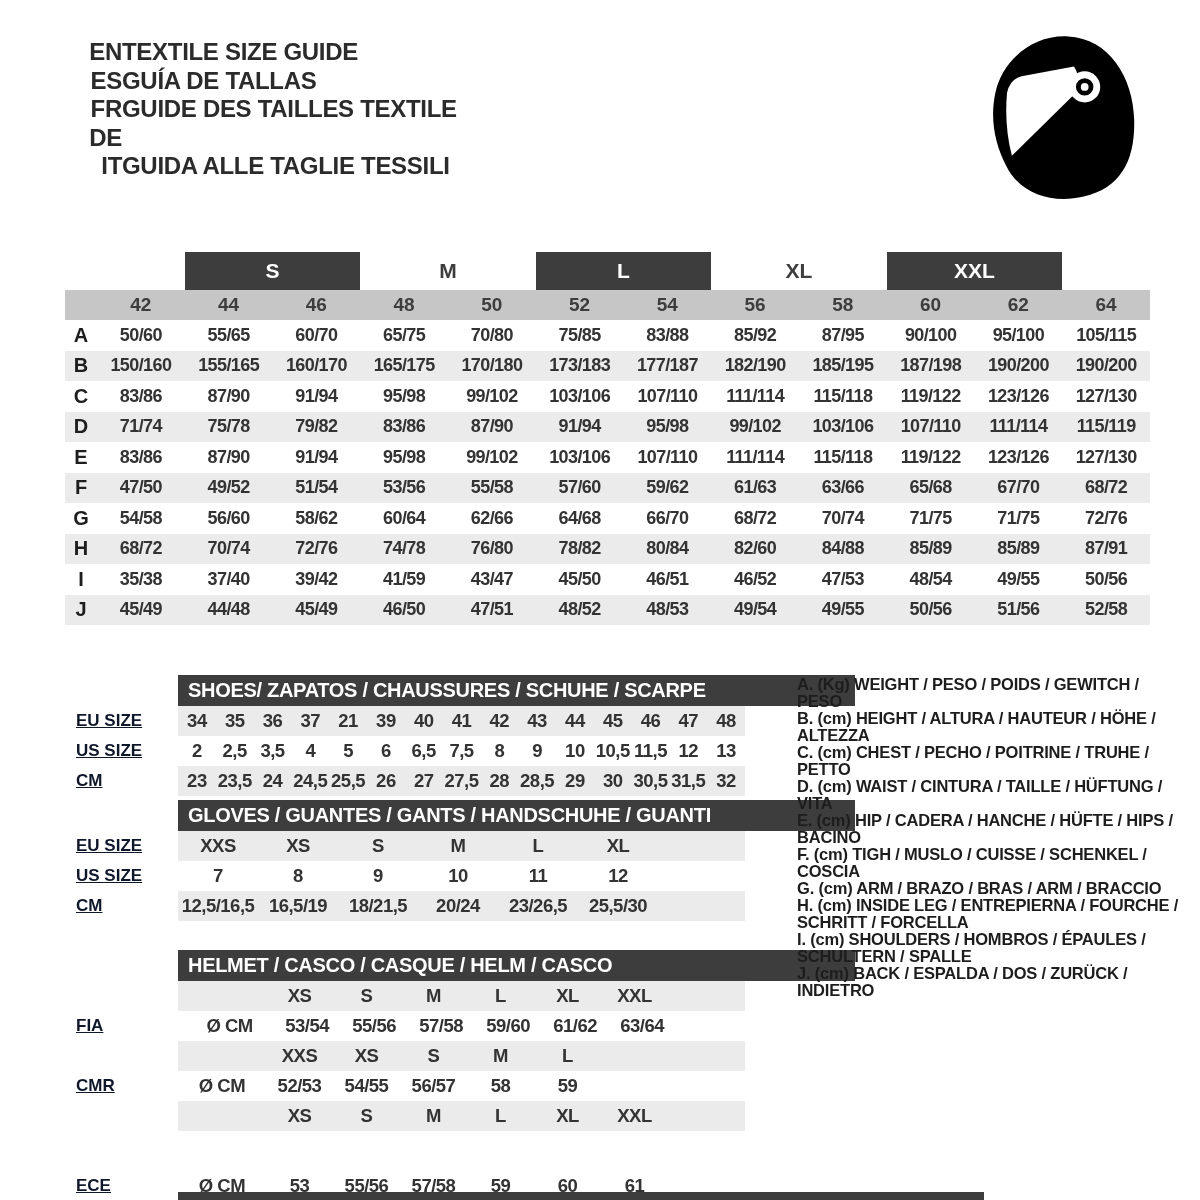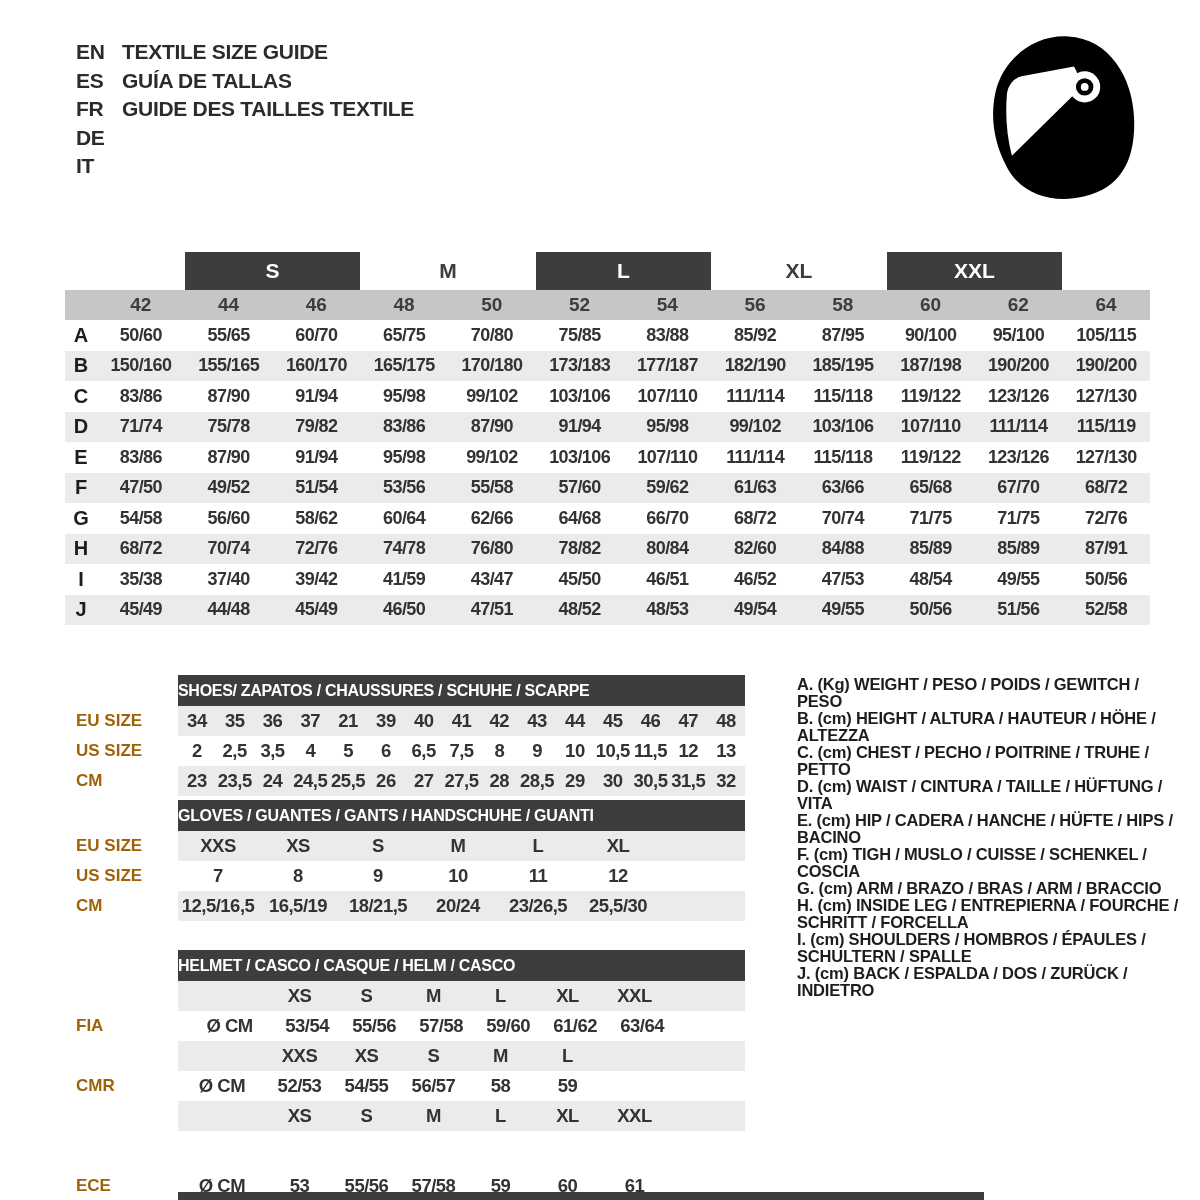--- a/index.html
+++ b/index.html
@@ -1,45 +1,45 @@
 <!DOCTYPE html>
 <html><head>
 <meta charset="utf-8">
 <style>
   html,body{margin:0;padding:0;background:#fff;}
   .canvas{position:relative;width:1200px;height:1200px;background:#ffffff;overflow:hidden;
           font-family:"Liberation Sans",sans-serif;font-weight:bold;color:#2b2b2b;}
 
   
   .lang-block{position:absolute;left:76px;top:38px;}
-  .lang-row{display:flex;height:28.5px;align-items:center;font-size:21px;letter-spacing:-0.3px;}
+  .lang-row{display:flex;height:28.5px;align-items:center;font-size:24px;letter-spacing:-0.3px;text-align:right;}
   .lang-code{width:46px;}
 
   
   .helmet-icon{position:absolute;left:975px;top:26px;}
 
   
   .main-table{position:absolute;left:65px;top:252px;width:1085px;}
   .grid13{display:grid;grid-template-columns:32px repeat(12,1fr);}
   .group-row{height:38px;}
   .group{display:flex;align-items:center;justify-content:center;font-size:21px;color:#3d3d3d;}
   .group.boxed{background:#3d3d3d;color:#ffffff;}
   .num-row{height:30px;background:#c6c6c6;}
   .num-cell{display:flex;align-items:center;justify-content:center;font-size:19px;color:#3d3d3d;}
   .main-row{height:30.5px;}
   .main-row.alt{background:#ebebeb;}
   .row-label{display:flex;align-items:center;justify-content:center;font-size:20px;color:#1d1d1d;}
   .cell{display:flex;align-items:center;justify-content:center;font-size:18px;letter-spacing:-0.6px;color:#333333;}
 
   
-  .section-bar{position:absolute;left:178px;width:567px;height:31px;background:#3d3d3d;color:#fff;
-               display:flex;align-items:center;box-sizing:border-box;
-               font-size:16px;letter-spacing:-0.3px;}
+  .section-bar{position:absolute;left:178px;width:677px;height:31px;background:#3d3d3d;color:#fff;
+               display:flex;align-items:center;padding-left:10px;box-sizing:border-box;
+               font-size:20px;letter-spacing:-0.3px;}
   .srow{position:absolute;left:76px;width:669px;height:30px;display:flex;}
-  .srow .slabel{width:102px;display:flex;align-items:center;font-size:17px;color:#a16207;}
+  .srow .slabel{width:102px;display:flex;align-items:center;font-size:17px;color:#0f172a;text-decoration:underline;}
   .srow .vals{width:567px;display:grid;text-align:right;}
   .srow .vals.stripe{background:#ebebeb;}
   .val{display:flex;align-items:center;justify-content:center;font-size:18.5px;letter-spacing:-0.5px;color:#333333;}
   .vals.shoes{grid-template-columns:repeat(15,1fr);}
   .vals.gloves{grid-template-columns:repeat(6,80px) 1fr;}
   .vals.helmet{grid-template-columns:88px repeat(6,67px) 1fr;}
 
   
   .legend{position:absolute;left:797px;top:676px;width:382px;font-size:16.5px;line-height:17px;
           letter-spacing:-0.2px;color:#1d1d1d;}
@@ -62,20 +62,21 @@
       </div>
       <div class="lang-row">
         <div class="lang-code">FR</div>
         <div class="lang-label">GUIDE DES TAILLES TEXTILE</div>
       </div>
       <div class="lang-row">
         <div class="lang-code">DE</div>
       </div>
       <div class="lang-row">
         <div class="lang-code">IT</div>
+        <div class="lang-label">GUIDA ALLE TAGLIE TESSILI</div>
       </div>
     </div>
 
   <svg class="helmet-icon" width="165" height="180" viewBox="0 0 170 180" aria-hidden="true">
     <path fill="#000000" d="M96,8 C138,10 163,50 164,94 C165,135 151,164 112,173 C79,181 46,170 32,141 C21,120 15,94 21,66 C28,34 58,6 96,8 Z"></path>
     <path fill="#ffffff" d="M33,66 Q36,52 48,49 L102,39 Q110,52 105,65 L38,131 Q30,100 33,66 Z"></path>
     <circle cx="113" cy="60" r="16" fill="#ffffff"></circle>
     <circle cx="113" cy="60" r="9" fill="#000000"></circle>
     <circle cx="113" cy="60" r="4" fill="#ffffff"></circle>
   </svg>

